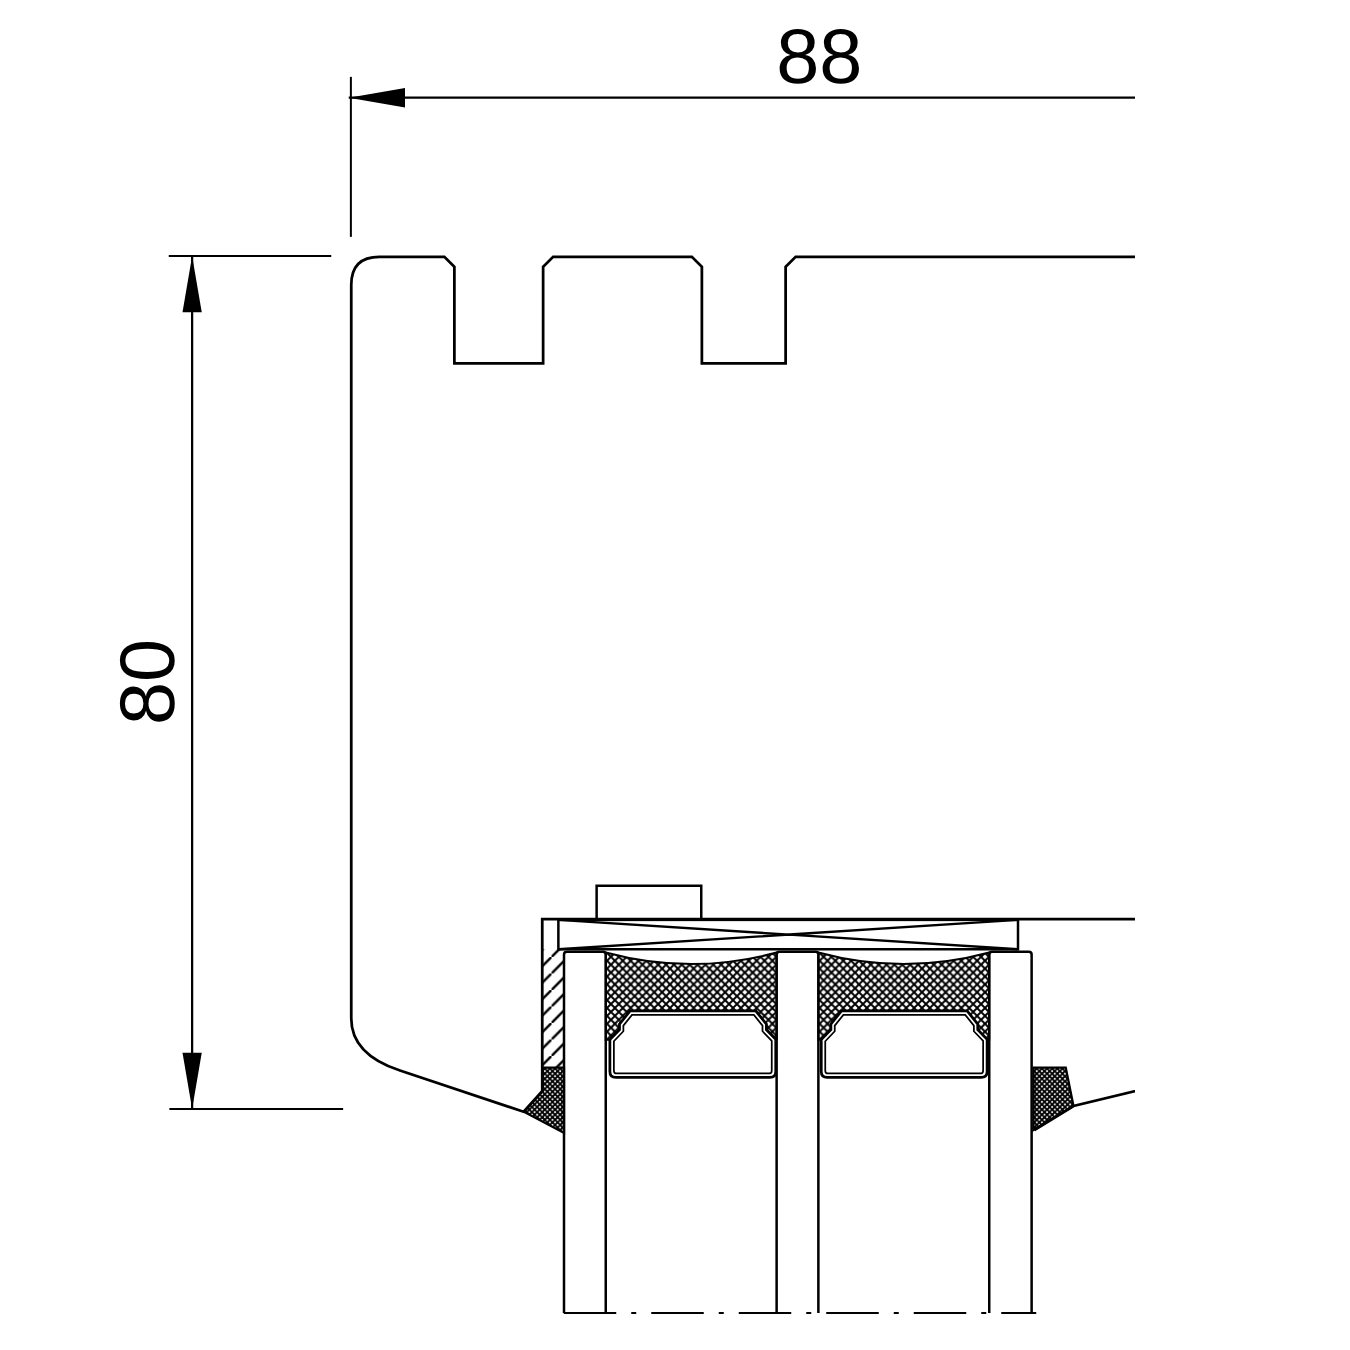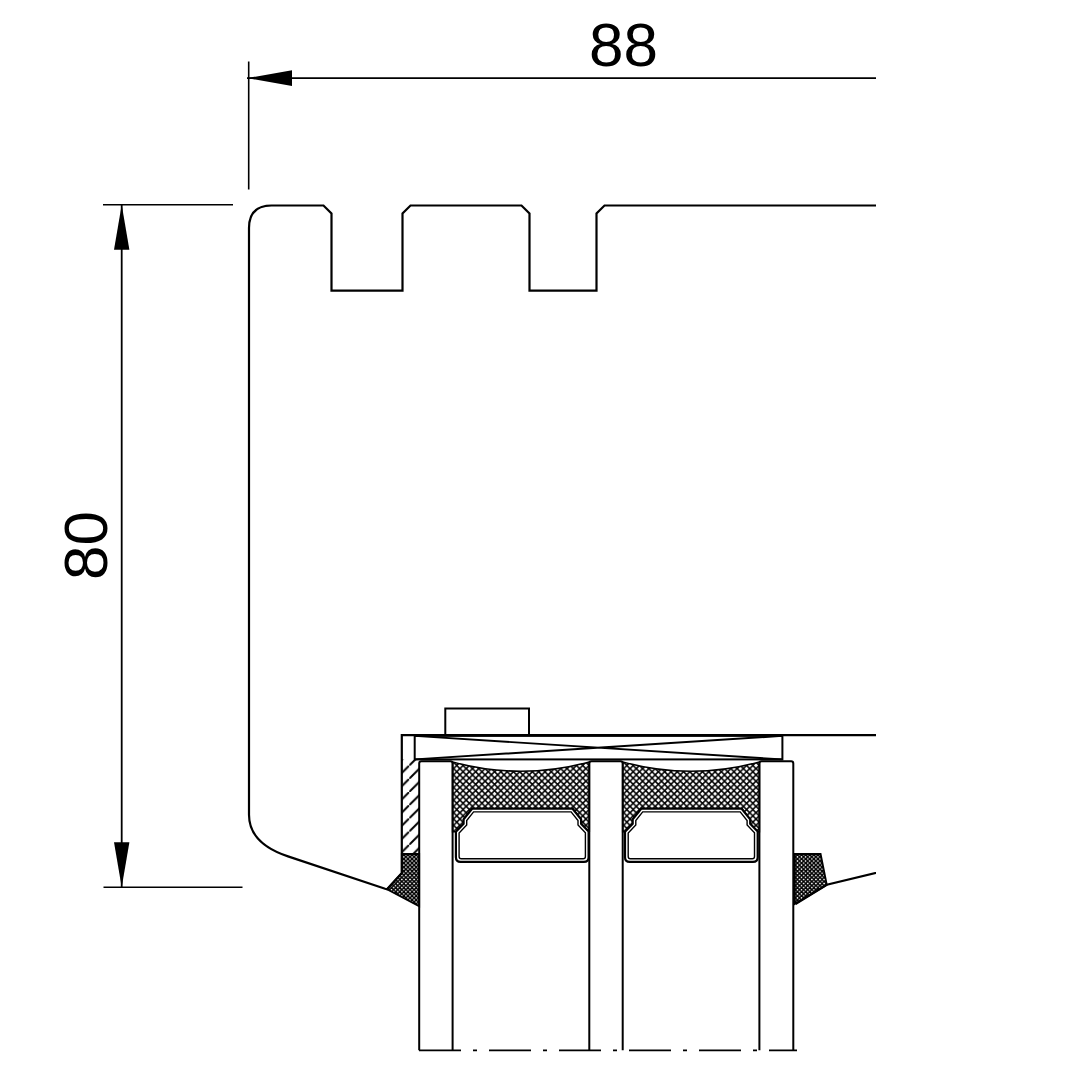--- a/index.html
+++ b/index.html
@@ -1,16 +1,16 @@
 <!DOCTYPE html>
 <html><head>
 <meta charset="utf-8">
 <style>
   html,body{margin:0;padding:0;background:#ffffff;}
-  #canvas{width:876px;height:1080px;position:relative;overflow:hidden;}
+  #canvas{width:876px;height:1080px;position:relative;overflow:hidden;padding-left:32px;}
   text{font-family:"Liberation Sans",sans-serif;fill:#000;}
 </style>
 </head>
 <body>
 <div id="canvas">
 <svg width="1080" height="1080" viewBox="0 0 1080 1080" xmlns="http://www.w3.org/2000/svg">
 <defs>
   <pattern id="seal" patternUnits="userSpaceOnUse" width="6.3" height="6.3">
     <path d="M-1,-1 L7.3,7.3 M-1,7.3 L7.3,-1" stroke="#000" stroke-width="1.55" fill="none"></path>
   </pattern>

